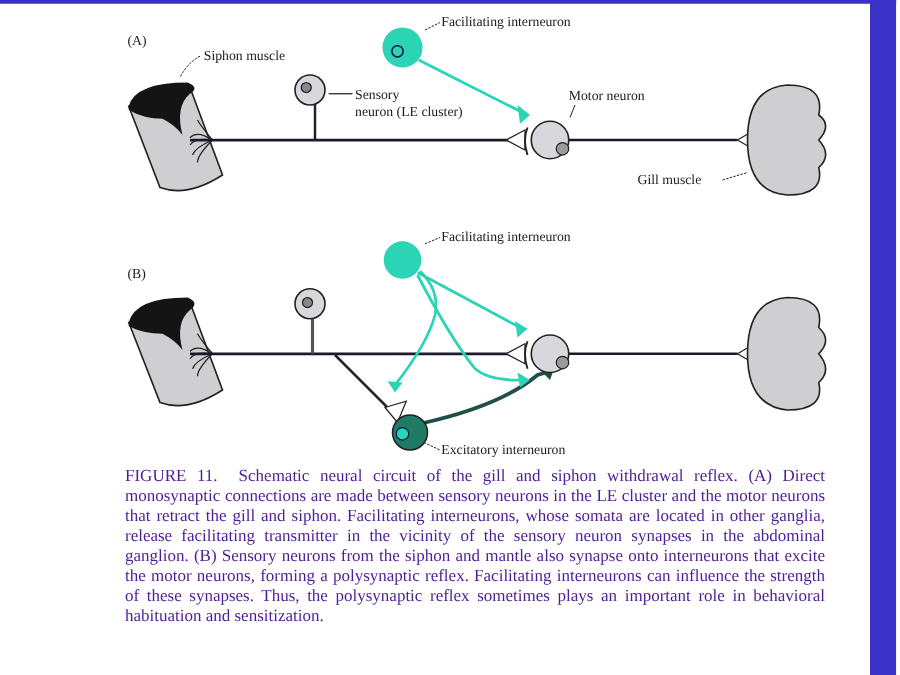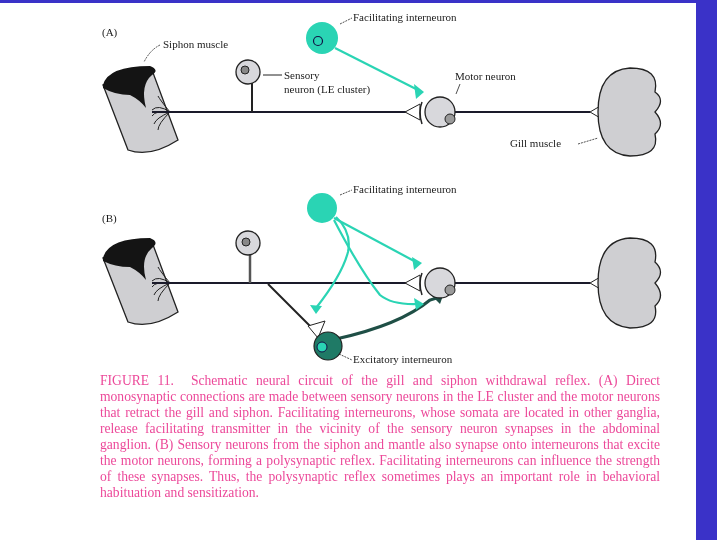--- a/index.html
+++ b/index.html
@@ -2,21 +2,21 @@
 <html><head>
 <meta charset="utf-8">
 <style>
   html, body { margin:0; padding:0; }
   body { width:720px; height:540px; position:relative; overflow:hidden; background:#ffffff; font-family:"Liberation Serif","DejaVu Serif",serif; }
   .topbar { position:absolute; left:0; top:0; width:720px; height:3px; background:#3a32c8; }
   .rightbar { position:absolute; left:696px; top:0; width:21px; height:540px; background:#3a32c8; }
   .rightedge { position:absolute; left:717px; top:0; width:3px; height:540px; background:#ffffff; }
   svg.fig { position:absolute; left:0; top:0; width:720px; height:370px; }
   svg text { font-family:"Liberation Serif","DejaVu Serif",serif; font-size:11px; fill:#1a1a1a; }
-  .caption { position:absolute; left:100px; top:373px; width:560px; font-size:13.6px; line-height:16px; color:#ec4899; text-align:justify; text-align-last:left; }
+  .caption { position:absolute; left:100px; top:373px; width:560px; font-size:13.6px; line-height:16px; color:#4c1d95; text-align:justify; text-align-last:left; }
   .caption .lead { font-weight:normal; }
   .caption p { margin:0; }
 </style>
 </head>
 <body>
 
 <div class="topbar"></div>
 <div class="rightbar"></div>
 <div class="rightedge"></div>
 

